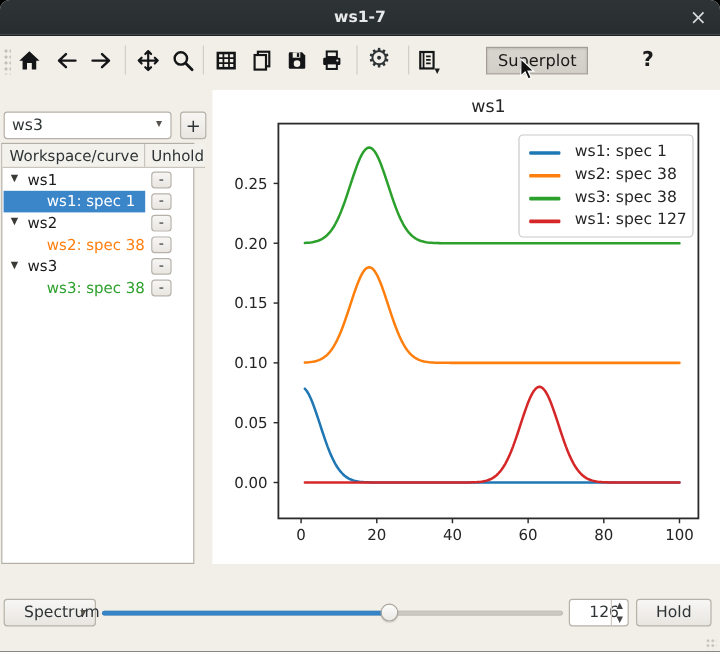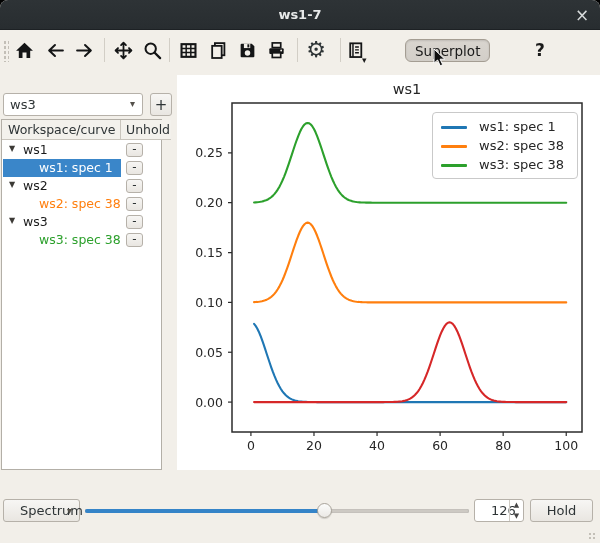--- a/index.html
+++ b/index.html
@@ -27,21 +27,21 @@
     position:absolute; left:3px; top:40%; width:6px; height:22px; margin-top:-6px;
     background:radial-gradient(#c3bfb7 1px, transparent 1.2px); background-size:4px 5px;
   }
   .tb-btn { position:absolute; top:6px; width:28px; height:28px; display:flex; align-items:center; justify-content:center; border-radius:3px; }
   .tb-sep { position:absolute; top:8px; width:1px; height:24px; background:#d2cec6; }
   .tb-text-btn { position:absolute; top:9px; height:22px; padding:0 8px; display:flex; align-items:center; font-size:13.5px; color:#1a1a1a; border-radius:3px;margin-left:43px; }
   #superplot-btn {
     position:absolute; left:405px; top:9px; height:23px; padding:0 9px;
     display:flex; align-items:center; font-size:13.5px; color:#1a1a1a;
     background:linear-gradient(#d9d5cf,#d2cec8); border:1px solid #a49d93;
-    border-radius:6px; box-shadow:inset 0 1px 2px rgba(0,0,0,.12);
+    border-radius:0; box-shadow:inset 0 1px 2px rgba(0,0,0,.12);
   }
   .gear-glyph { font-size:22px; color:#14151
 
 6; line-height:1; }
   .tb-caret { position:absolute; font-size:9px; color:#1a1a1a; }
   
   .btn {
     background:linear-gradient(#f7f6f4,#e9e6e1); border:1px solid #b6b1a9; border-radius:3px;
     color:#2e3436; display:flex; align-items:center; justify-content:center;
   }
@@ -271,20 +271,24 @@
           <span class="legend-label">ws1: spec 1</span>
         </div>
         <div class="legend-entry">
           <div class="legend-swatch" style="background: rgb(255, 127, 14);"></div>
           <span class="legend-label">ws2: spec 38</span>
         </div>
         <div class="legend-entry">
           <div class="legend-swatch" style="background: rgb(44, 160, 44);"></div>
           <span class="legend-label">ws3: spec 38</span>
         </div>
+        <div class="legend-entry">
+          <div class="legend-swatch" style="background: rgb(214, 39, 40);"></div>
+          <span class="legend-label">ws1: spec 127</span>
+        </div>
       </div>
   </div>
 
   <div id="mode-combo" class="btn">
     <span>Spectrum</span>
     <span class="caret">▾</span>
   </div>
   <div id="slider">
     <div id="slider-track"></div>
     <div id="slider-fill" style="width: 241.92px; background: rgb(53, 132, 200);"></div>

